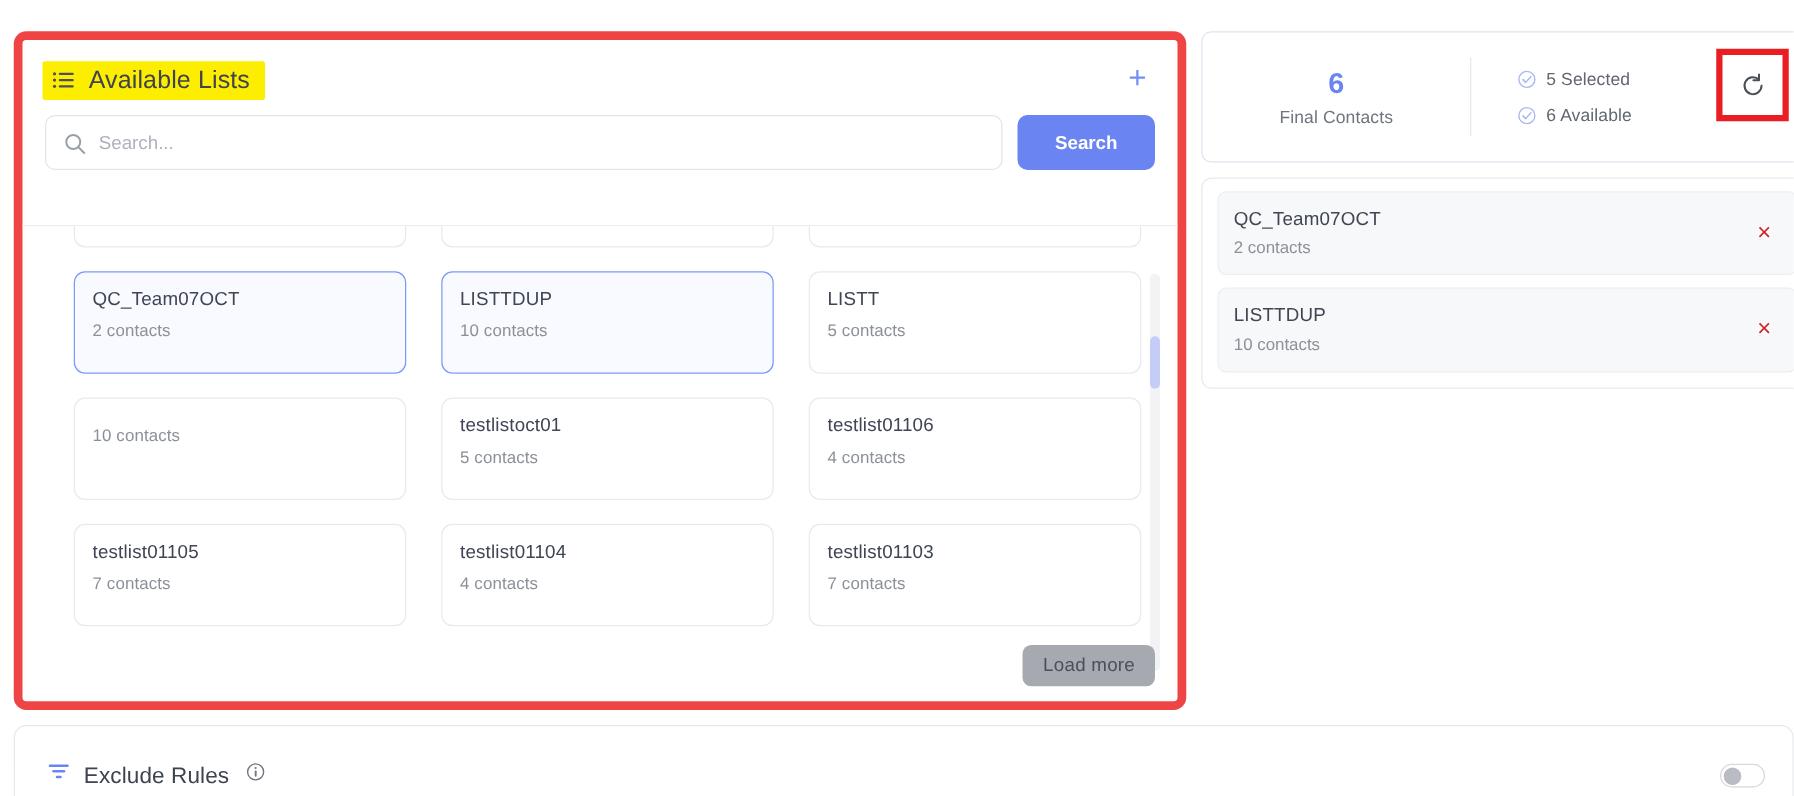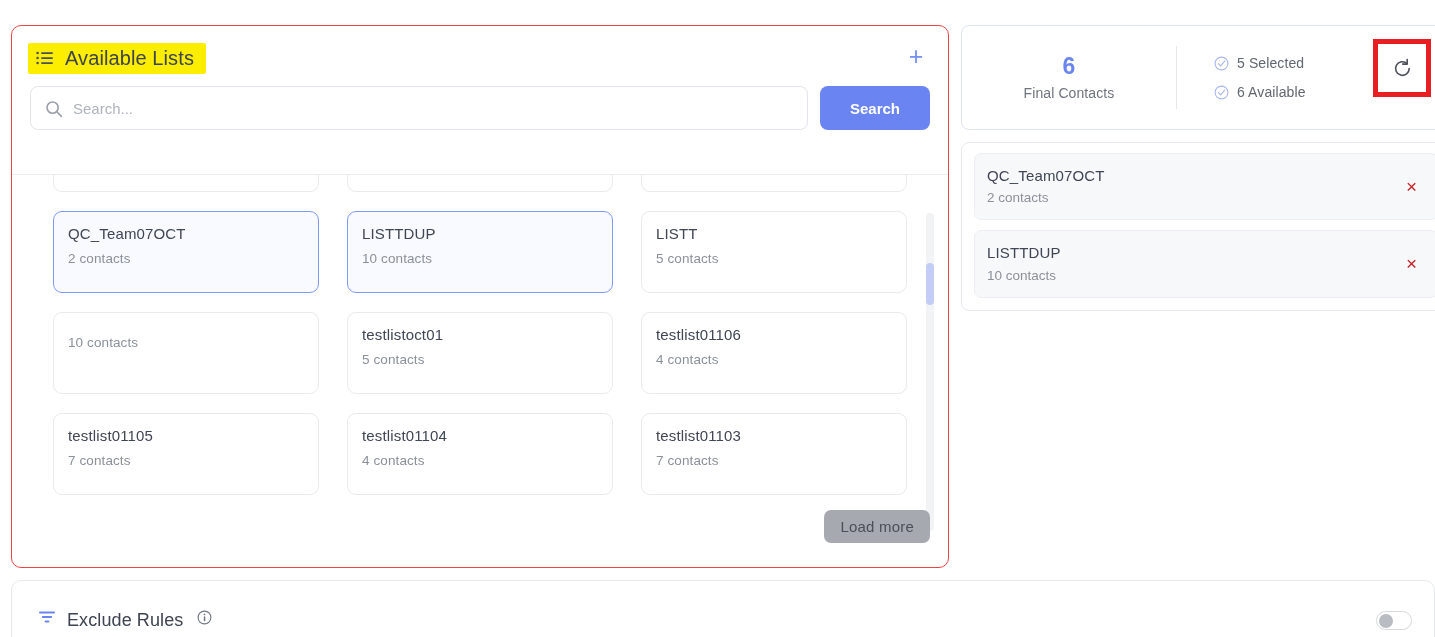--- a/index.html
+++ b/index.html
@@ -9,21 +9,21 @@
     font-family: "Liberation Sans", sans-serif;
     overflow: hidden;
   }
   .page { position: relative; width: 1435px; height: 637px; background: #ffffff; }
 
   
   .left-panel {
     position: absolute; left: 11px; top: 25px;
     width: 938px; height: 543px;
     background: #ffffff;
-    border: 1px solid #ef4444;
+    border: 7px solid #ef4444;
     border-radius: 10px;
   }
   .lp-header {
     position: relative;
     height: 64px;
     display: flex; align-items: center;
     padding: 0 18px 0 16px;
   }
   .title-wrap {
     display: inline-flex; align-items: center; gap: 11px;
@@ -123,21 +123,21 @@
     background: #f2f3f5; border-radius: 5px;
   }
   .grid-sthumb {
     position: absolute; left: 0; top: 50px;
     width: 8px; height: 42px;
     background: #c3cdf7; border-radius: 5px;
     cursor: pointer;
   }
 
   .loadmore-row {
-    position: absolute; right: 18px; bottom: 24px;
+    position: absolute; right: 18px; bottom: 12px;
   }
   .loadmore-btn {
     background: #a7a9b0; color: #4b4f58;
     border: none; border-radius: 7px;
     padding: 8px 16px;
     font-family: "Liberation Sans", sans-serif;
     font-size: 15px; letter-spacing: .2px;
     cursor: pointer;
   }
 

